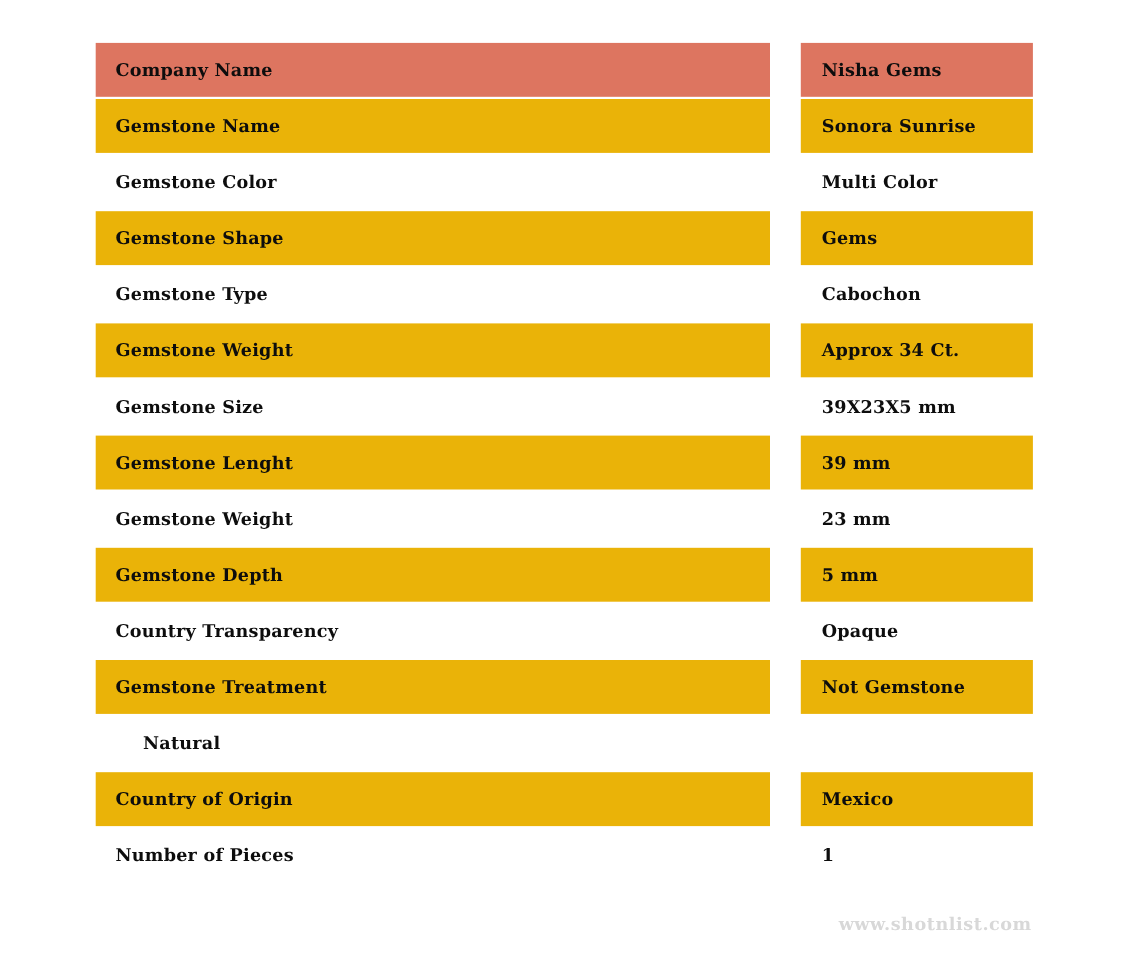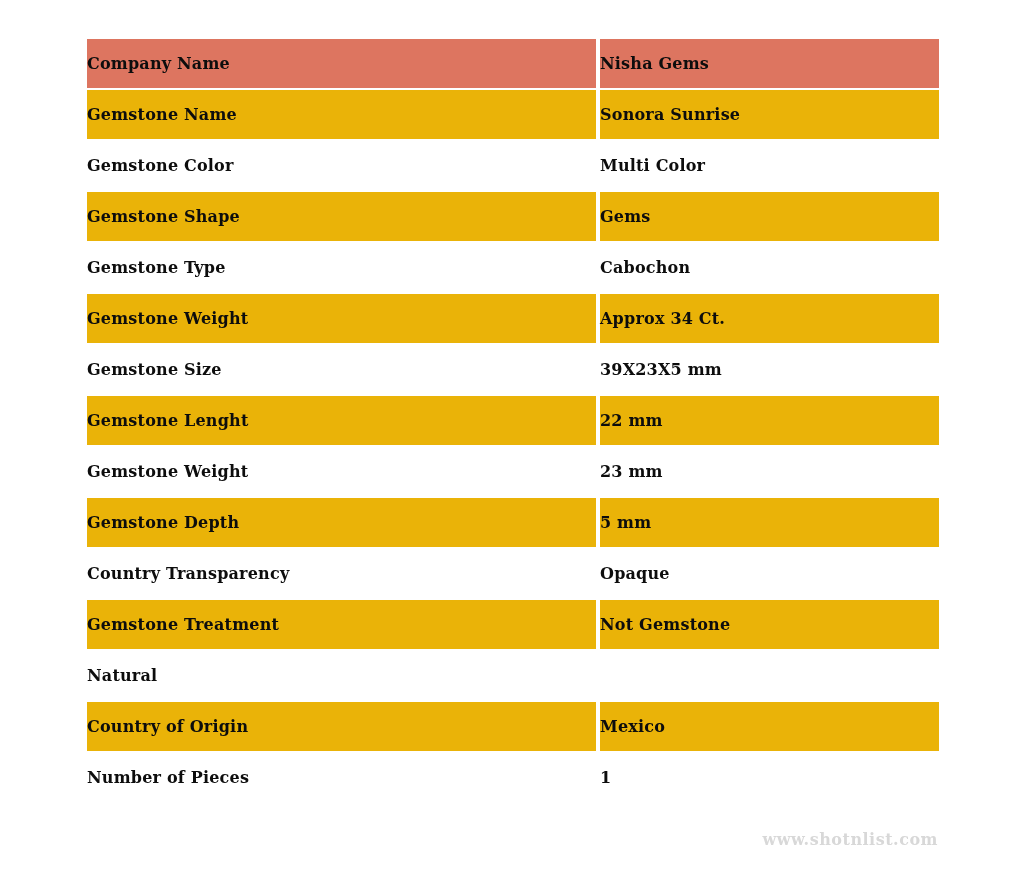--- a/index.html
+++ b/index.html
@@ -29,26 +29,29 @@
   }
   .spec-cell {
     display: flex;
     align-items: center;
     font-size: 16px;
     font-weight: bold;
     color: #0d0d0d;
     letter-spacing: 0.2px;
   }
   .spec-cell.label {
-    width: 509px;
+    width: 613px;
+    padding-left: 18px;
     box-sizing: border-box;
   }
   .spec-cell.value {
     flex: 1;
+    padding-left: 19px;
     box-sizing: border-box;
+    margin-left: 24px;
   }
   .spec-row.header .spec-cell {
     background: #dd7560;
   }
   .spec-row.striped .spec-cell {
     background: #eab308;
   }
   .spec-row.plain .spec-cell {
     background: #ffffff;
   }
@@ -92,21 +95,21 @@
       <div class="spec-row striped">
         <div class="spec-cell label">Gemstone Weight</div>
         <div class="spec-cell value">Approx 34 Ct.</div>
       </div>
       <div class="spec-row plain">
         <div class="spec-cell label">Gemstone Size</div>
         <div class="spec-cell value">39X23X5 mm</div>
       </div>
       <div class="spec-row striped">
         <div class="spec-cell label">Gemstone Lenght</div>
-        <div class="spec-cell value">22 mm</div>
+        <div class="spec-cell value">39 mm</div>
       </div>
       <div class="spec-row plain">
         <div class="spec-cell label">Gemstone Weight</div>
         <div class="spec-cell value">23 mm</div>
       </div>
       <div class="spec-row striped">
         <div class="spec-cell label">Gemstone Depth</div>
         <div class="spec-cell value">5 mm</div>
       </div>
       <div class="spec-row plain">

